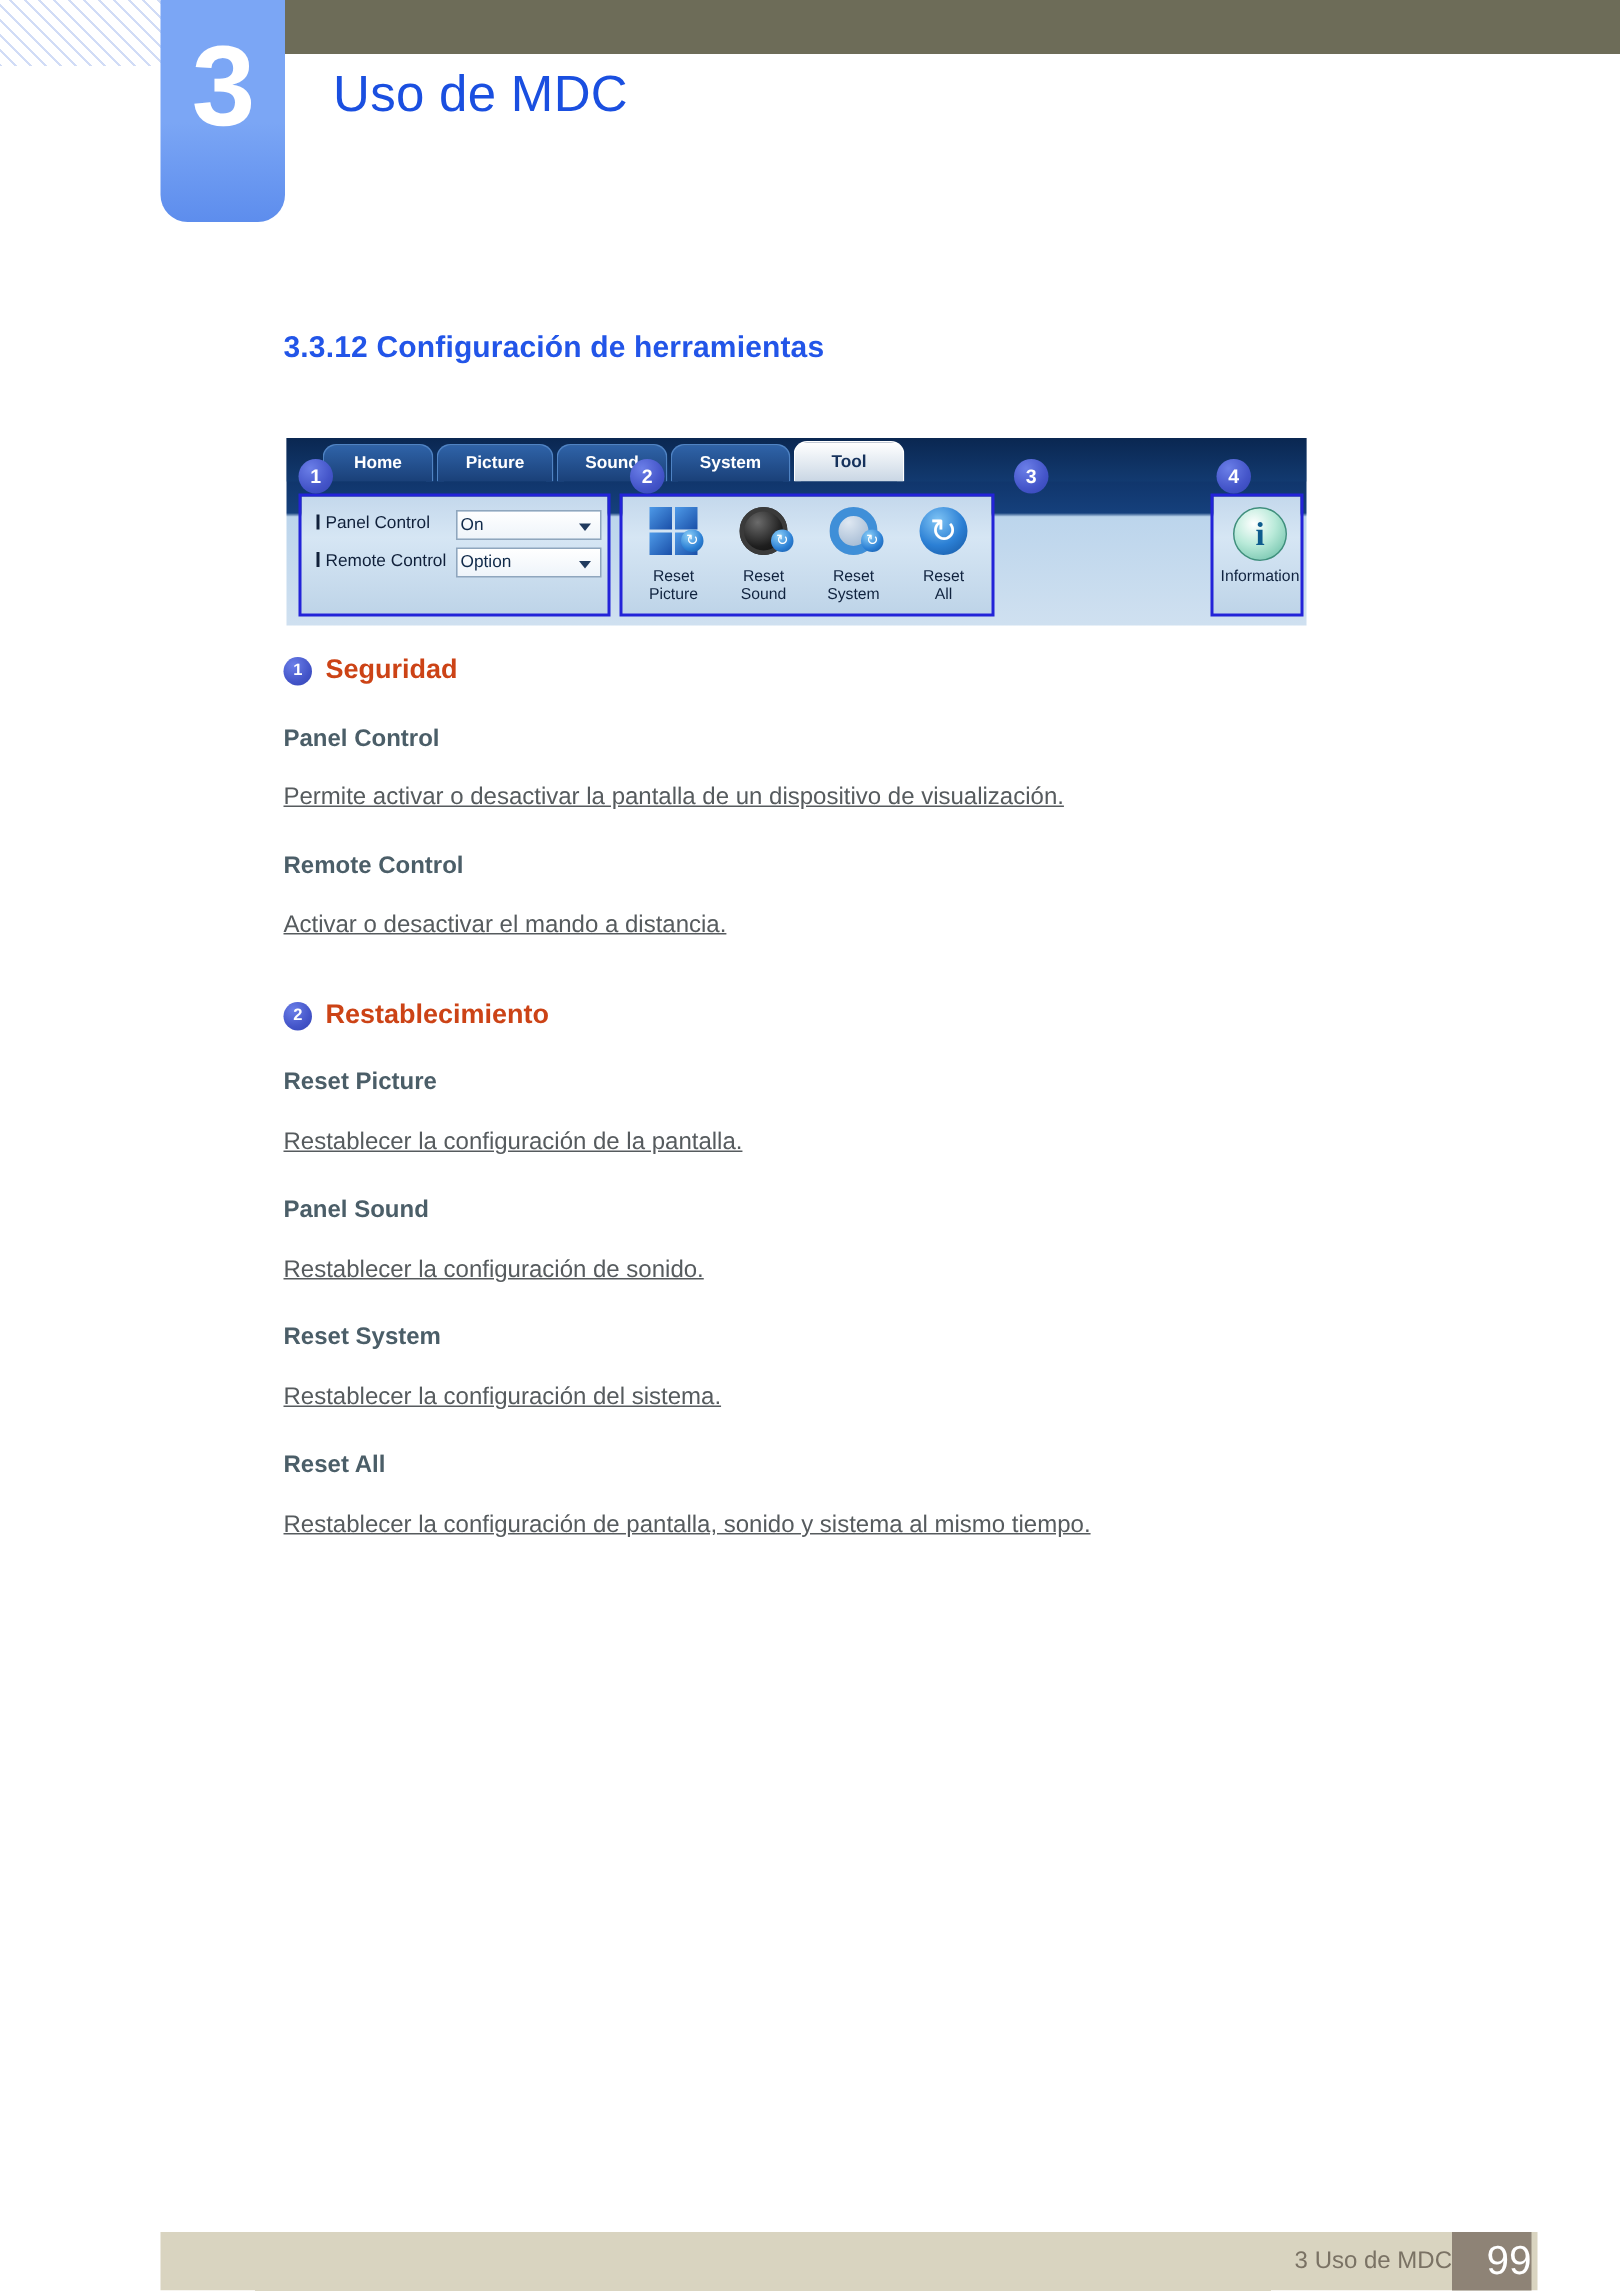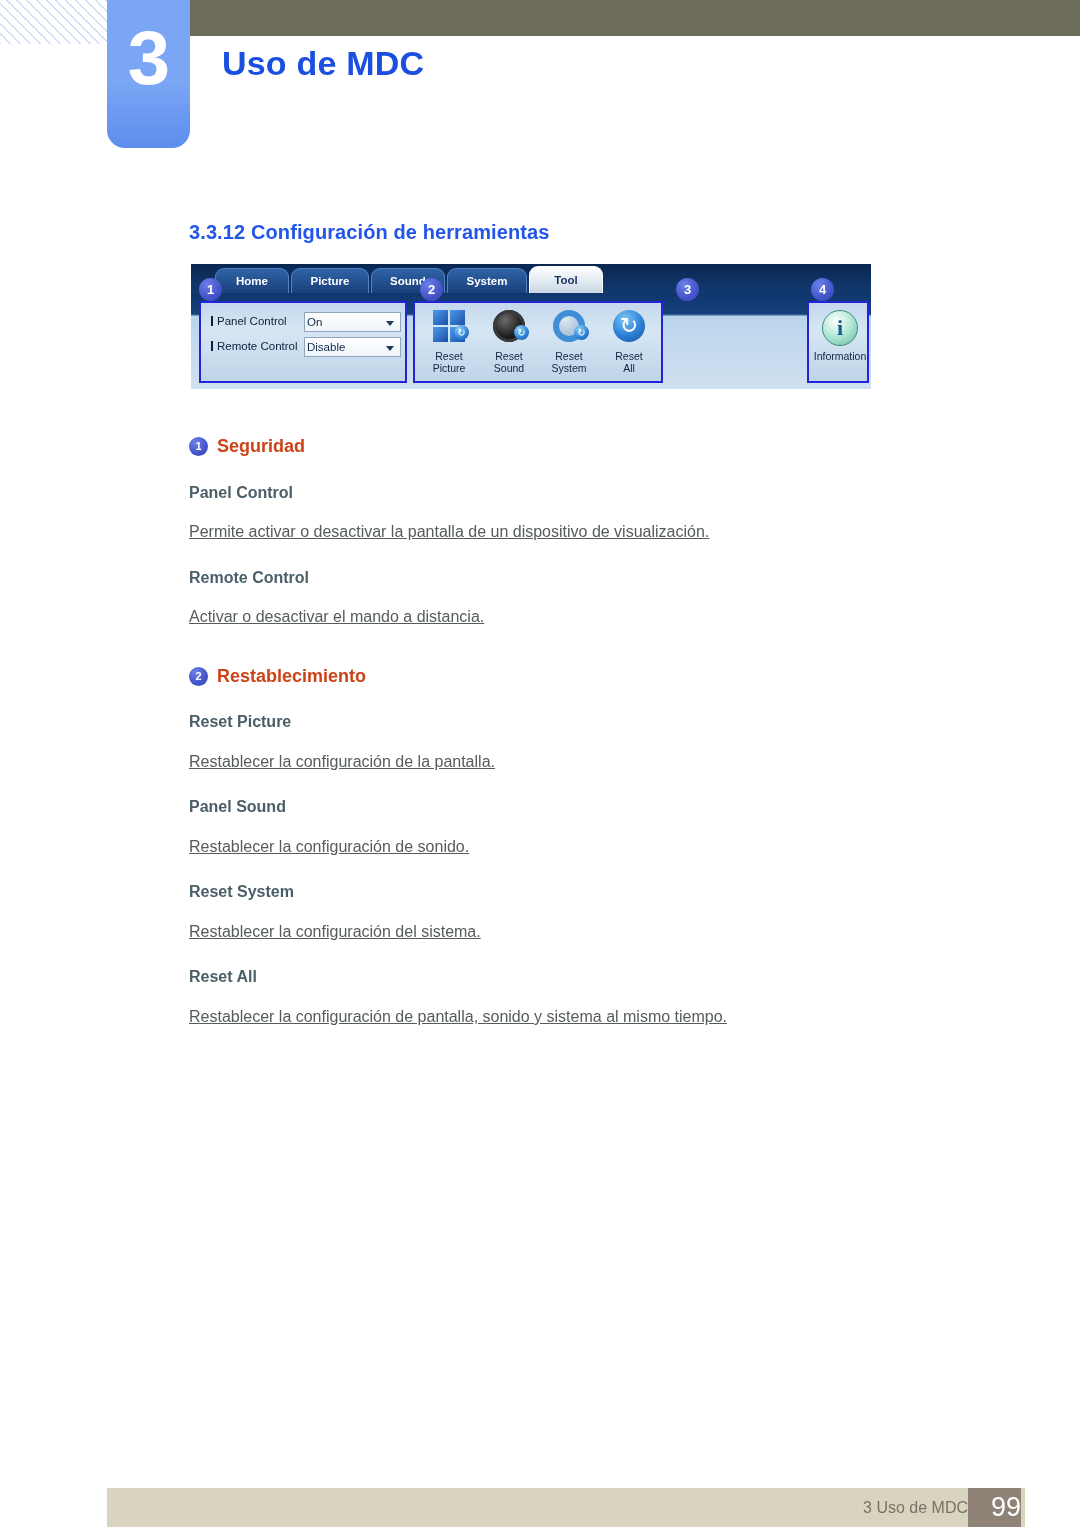--- a/index.html
+++ b/index.html
@@ -62,42 +62,42 @@
     font-weight: bold;
     color: #ffffff;
     line-height: 1;
     letter-spacing: -1px;
   }
   .chapter-title {
     position: absolute;
     top: 44px;
     left: 222px;
     font-size: 34px;
-    font-weight: bold;
+    font-weight: normal;
     color: #1a4fe0;
     letter-spacing: 0.2px;
   }
   .section-heading {
     position: absolute;
     top: 221px;
     left: 189px;
     font-size: 20px;
     font-weight: bold;
     color: #2255e8;
     letter-spacing: 0.1px;
   }
   .section-heading .num {
     display: inline-block;
     min-width: 62px;
   }
 
   
   .figure {
     position: absolute;
-    top: 264px;
+    top: 292px;
     left: 191px;
     width: 680px;
     height: 125px;
     background: linear-gradient(to bottom, #0b2a57 0%, #10356b 22%, #15407c 40%, #bcd5ec 42%, #cfe0f0 99%);
     overflow: hidden;
   }
   .fig-tabstrip {
     position: absolute;
     top: 0; left: 0;
     width: 680px;
@@ -431,21 +431,21 @@
     <div class="ctl-row r1">
       <span class="ctl-label">Panel Control</span>
       <div class="ctl-select">
         <span>On</span>
         <span class="ctl-caret"></span>
       </div>
     </div>
     <div class="ctl-row r2">
       <span class="ctl-label">Remote Control</span>
       <div class="ctl-select">
-        <span>Disable</span>
+        <span>Option</span>
         <span class="ctl-caret"></span>
       </div>
     </div>
   </div>
 
   <div class="fig-group g2">
     <div class="ribbon-btn rb-1">
       <span class="glyph">
         <span class="icn-core icn-grid">
             <i></i>

